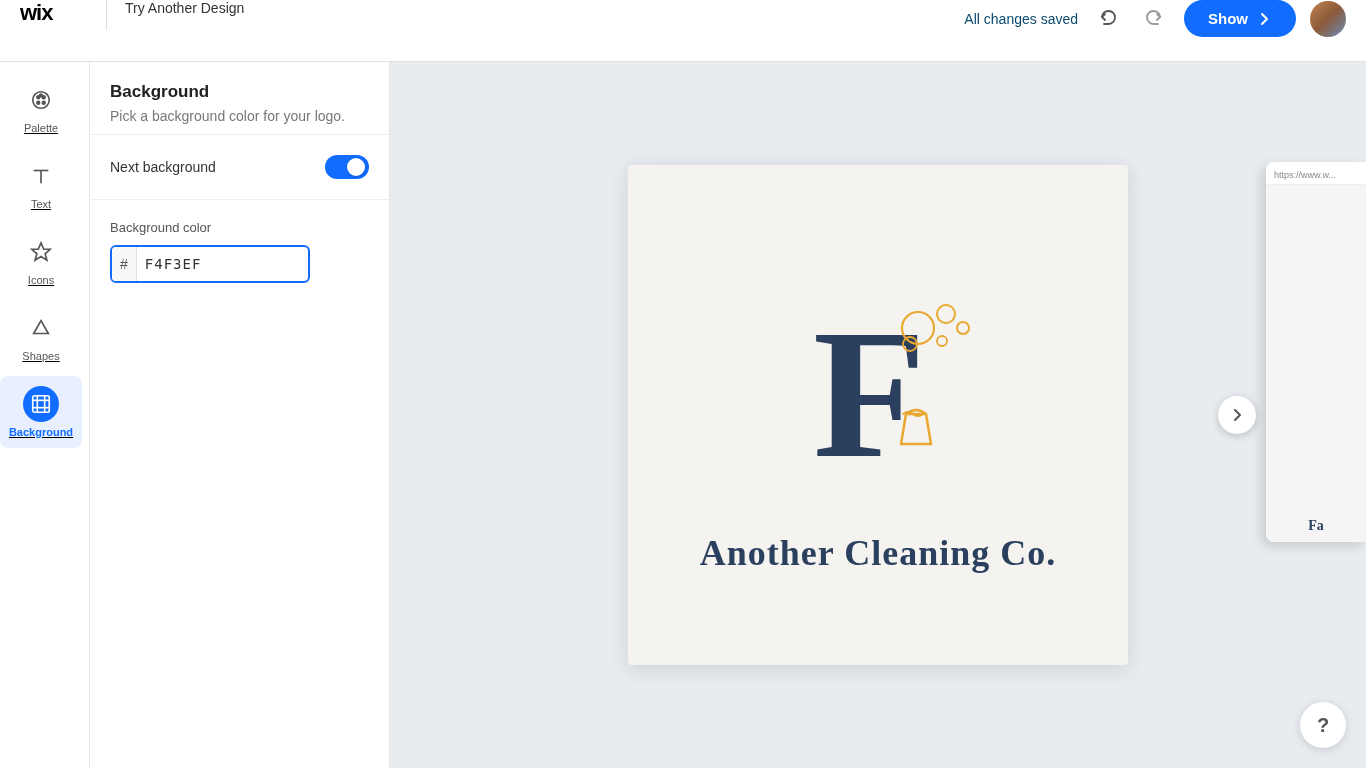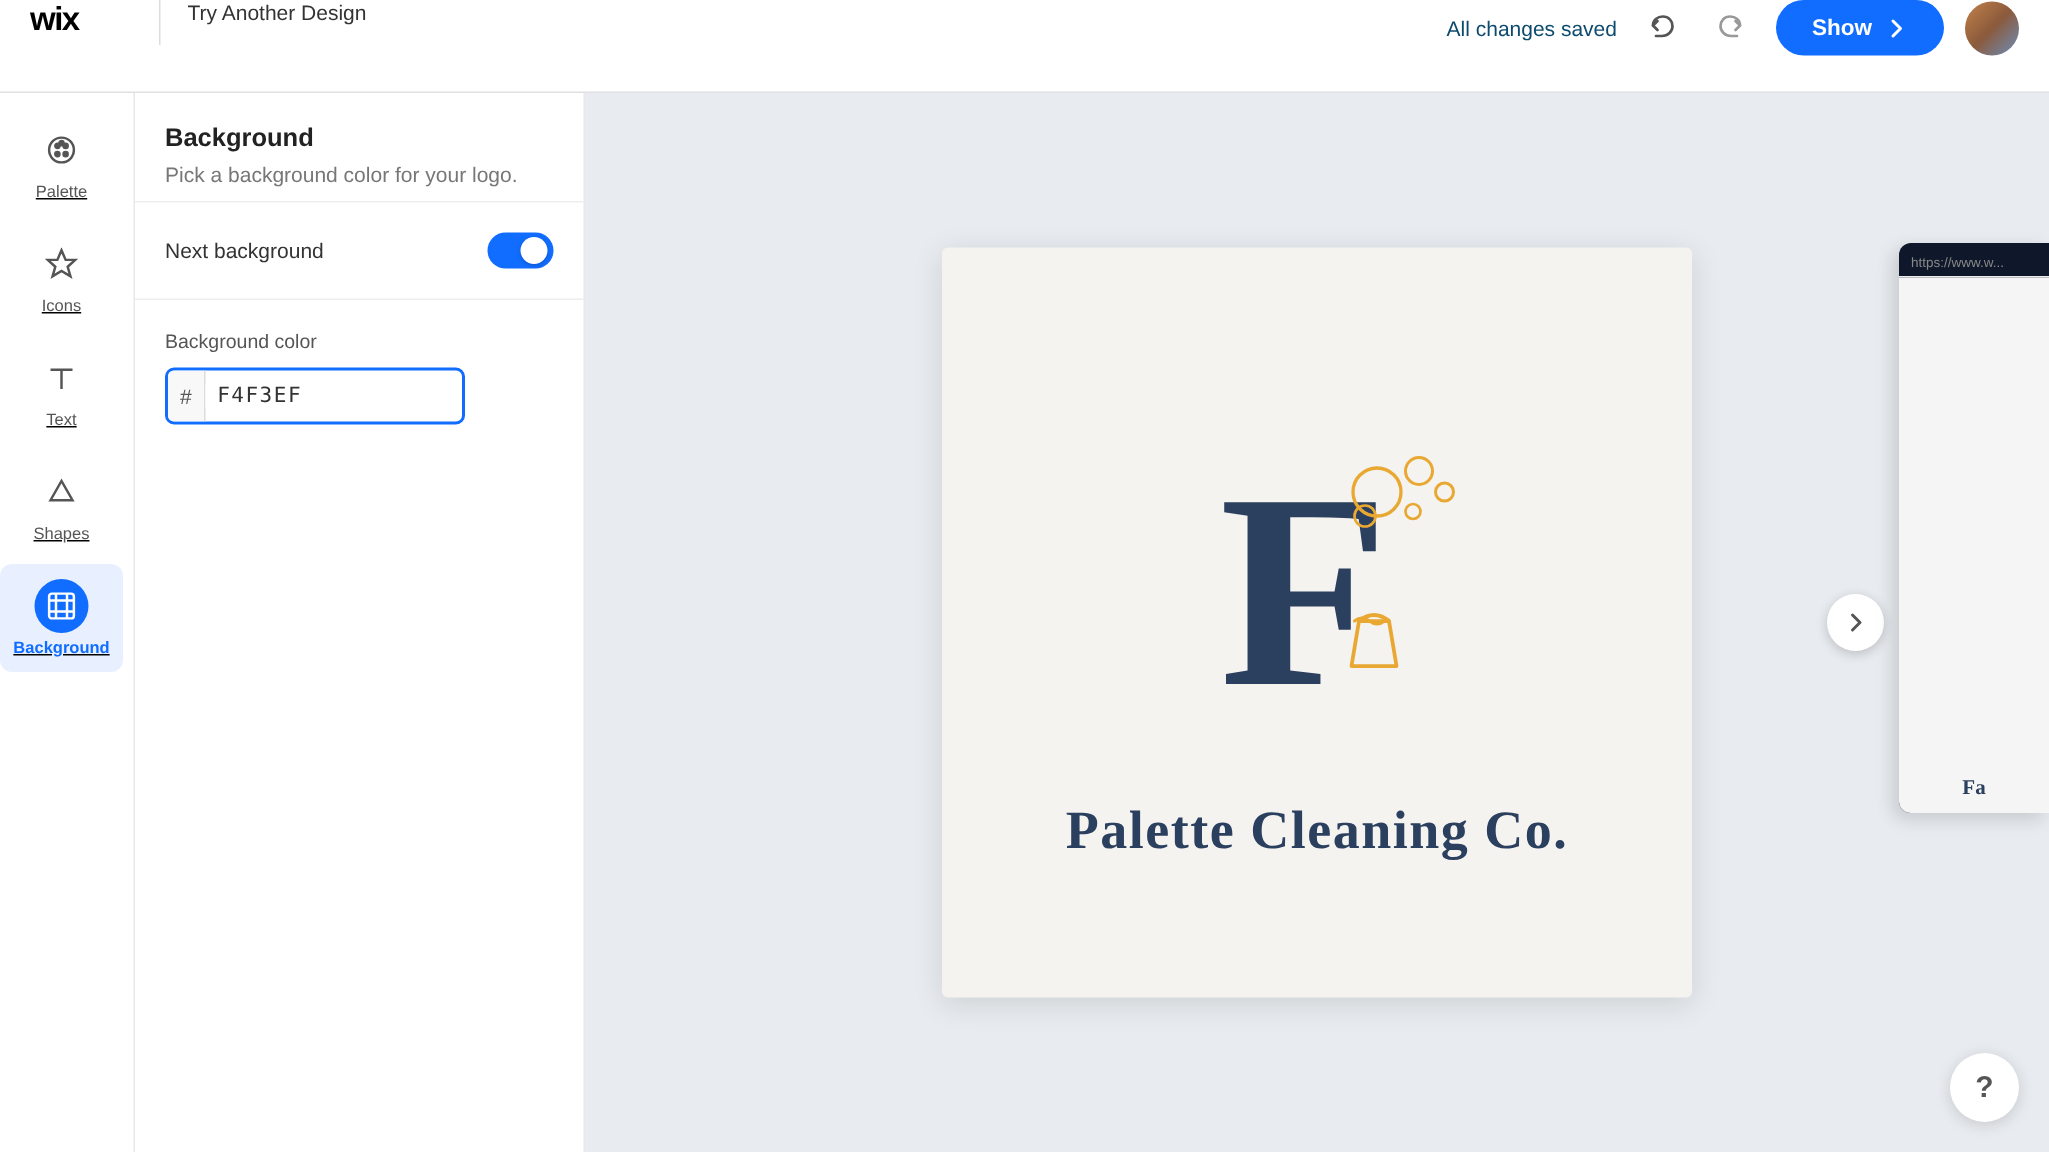--- a/index.html
+++ b/index.html
@@ -274,21 +274,21 @@
       text-align: center;
     }
 
     
     .slide-preview {
       position: absolute;
       right: 0;
       top: 100px;
       width: 100px;
       height: 380px;
-      background: #0f172a;
+      background: #ffffff;
       border-radius: 8px 0 0 8px;
       box-shadow: -4px 4px 12px rgba(0,0,0,0.15);
       overflow: hidden;
       display: flex;
       flex-direction: column;
     }
     .slide-preview-url {
       font-size: 9px;
       color: #888;
       padding: 8px 8px 4px;
@@ -404,34 +404,34 @@
           <circle cx="15" cy="15" r="1.5" fill="#555"></circle>
           <circle cx="12" cy="7" r="1.5" fill="#555"></circle>
         </svg>
       </div>
       <span class="label">Palette</span>
     </div>
 
     <div class="sidebar-item">
       <div class="icon-wrap">
         <svg viewBox="0 0 24 24" fill="none" stroke="#555" stroke-width="1.8">
-          <polygon points="12,2 15,9 22,9 16.5,14 18.5,21 12,17 5.5,21 7.5,14 2,9 9,9"></polygon>
+          <line x1="4" y1="6" x2="20" y2="6"></line>
+          <line x1="12" y1="6" x2="12" y2="20"></line>
         </svg>
       </div>
-      <span class="label">Icons</span>
+      <span class="label">Text</span>
     </div>
 
     <div class="sidebar-item">
       <div class="icon-wrap">
         <svg viewBox="0 0 24 24" fill="none" stroke="#555" stroke-width="1.8">
-          <line x1="4" y1="6" x2="20" y2="6"></line>
-          <line x1="12" y1="6" x2="12" y2="20"></line>
+          <polygon points="12,2 15,9 22,9 16.5,14 18.5,21 12,17 5.5,21 7.5,14 2,9 9,9"></polygon>
         </svg>
       </div>
-      <span class="label">Text</span>
+      <span class="label">Icons</span>
     </div>
 
     <div class="sidebar-item">
       <div class="icon-wrap">
         <svg viewBox="0 0 24 24" fill="none" stroke="#555" stroke-width="1.8">
           <path d="M4 18 L12 4 L20 18 Z"></path>
         </svg>
       </div>
       <span class="label">Shapes</span>
     </div>
@@ -494,21 +494,21 @@
             <path d="M7 10 Q12 6 17 10 Q22 14 27 10 Q29 8 30 10" fill="none" stroke="#e8a832" stroke-width="2" stroke-linecap="round"></path>
           </g>
 
           <circle cx="170" cy="72" r="16" fill="none" stroke="#e8a832" stroke-width="2.2"></circle>
           <circle cx="198" cy="58" r="9" fill="none" stroke="#e8a832" stroke-width="2"></circle>
           <circle cx="215" cy="72" r="6" fill="none" stroke="#e8a832" stroke-width="2"></circle>
           <circle cx="162" cy="88" r="7" fill="none" stroke="#e8a832" stroke-width="1.8"></circle>
           <circle cx="194" cy="85" r="5" fill="none" stroke="#e8a832" stroke-width="1.8"></circle>
         </svg>
       </div>
-      <div class="logo-text">Palette Cleaning Co.</div>
+      <div class="logo-text">Another Cleaning Co.</div>
     </div>
 
     <button class="next-slide-btn">
       <svg width="16" height="16" viewBox="0 0 16 16" fill="none">
         <polyline points="6,3 11,8 6,13" stroke="#555" stroke-width="2" fill="none" stroke-linecap="round" stroke-linejoin="round"></polyline>
       </svg>
     </button>
 
     <div class="slide-preview">
       <div class="slide-preview-url">https://www.w...</div>

